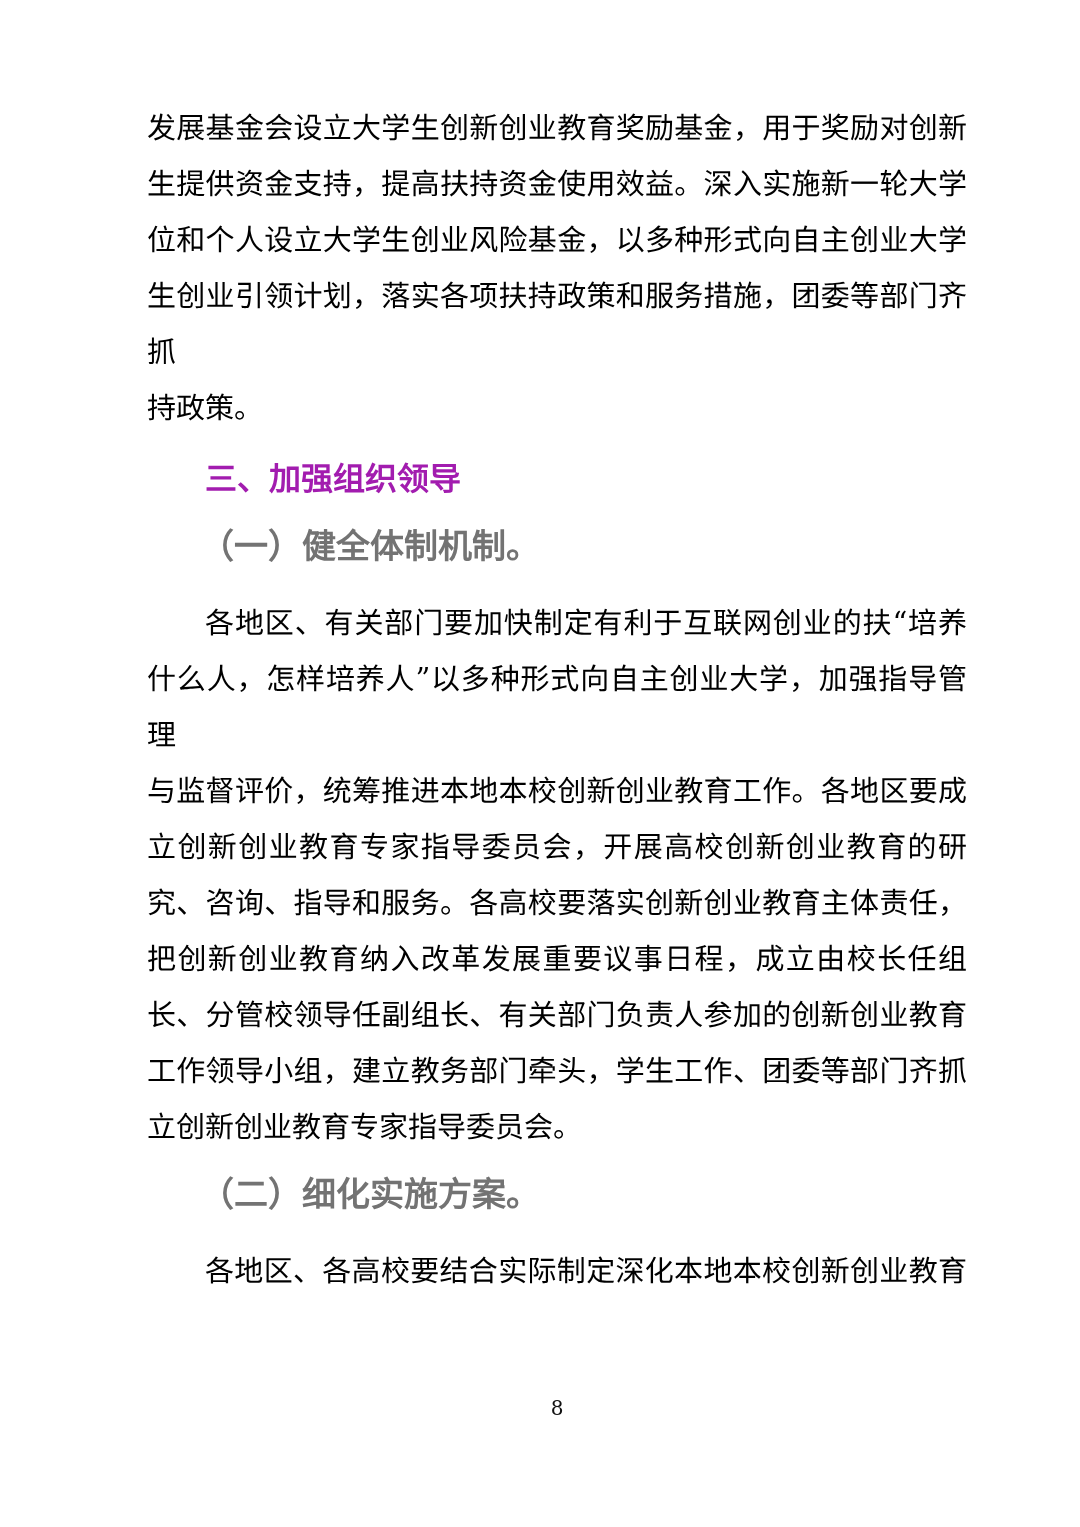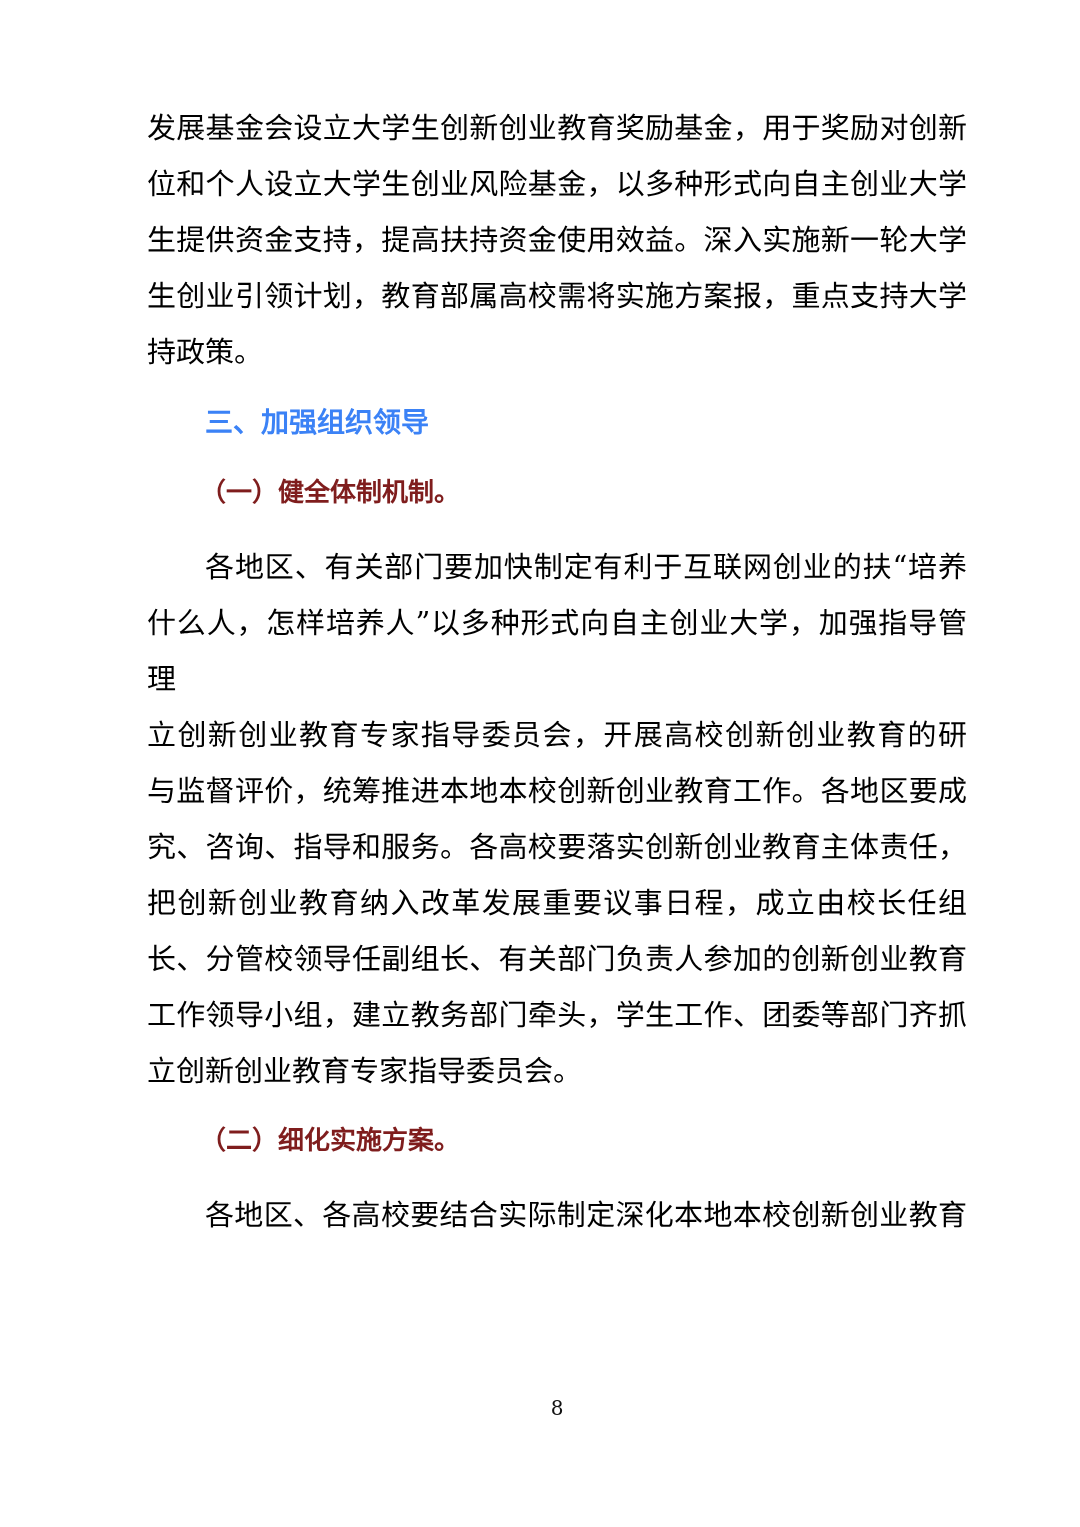--- a/index.html
+++ b/index.html
@@ -34,34 +34,34 @@
   .body-line.last-line {
     text-align: right;
     text-align-last: left;
   }
   .body-line.first-line {
     text-indent: 58px;
   }
   .section-heading {
     font-family: Liberation Serif, serif;
     font-weight: bold;
-    font-size: 28px;
+    font-size: 32px;
     line-height: 56px;
     margin: 15px 0 0 0;
     padding-left: 58px;
-    color: #3b82f6;
+    color: #a21caf;
   }
   .sub-heading {
-    font-family: Liberation Serif, serif;
+    font-family: Liberation Mono, monospace;
     font-weight: bold;
-    font-size: 26px;
+    font-size: 34px;
     line-height: 56px;
     margin: 14px 0 0 0;
     padding-left: 53px;
-    color: #7f1d1d;
+    color: #737373;
   }
   .para {
     margin: 0;
   }
   .para.after-heading {
     margin-top: 18px;
   }
   .page-number {
     position: absolute;
     left: 147px;
@@ -75,35 +75,35 @@
   }
 </style>
 </head>
 <body>
 
 <div class="page">
   <div class="content">
 
     <div class="para">
       <p class="body-line">发展基金会设立大学生创新创业教育奖励基金，用于奖励对创新</p>
+      <p class="body-line">生提供资金支持，提高扶持资金使用效益。深入实施新一轮大学</p>
       <p class="body-line">位和个人设立大学生创业风险基金，以多种形式向自主创业大学</p>
-      <p class="body-line">生提供资金支持，提高扶持资金使用效益。深入实施新一轮大学</p>
-      <p class="body-line">生创业引领计划，教育部属高校需将实施方案报，重点支持大学</p>
+      <p class="body-line">生创业引领计划，落实各项扶持政策和服务措施，团委等部门齐抓</p>
       <p class="body-line last-line">持政策。</p>
     </div>
 
     <h2 class="section-heading">三、加强组织领导</h2>
 
     <h3 class="sub-heading">（一）健全体制机制。</h3>
 
     <div class="para after-heading">
       <p class="body-line first-line">各地区、有关部门要加快制定有利于互联网创业的扶“培养</p>
       <p class="body-line">什么人，怎样培养人”以多种形式向自主创业大学，加强指导管理</p>
+      <p class="body-line">与监督评价，统筹推进本地本校创新创业教育工作。各地区要成</p>
       <p class="body-line">立创新创业教育专家指导委员会，开展高校创新创业教育的研</p>
-      <p class="body-line">与监督评价，统筹推进本地本校创新创业教育工作。各地区要成</p>
       <p class="body-line">究、咨询、指导和服务。各高校要落实创新创业教育主体责任，</p>
       <p class="body-line">把创新创业教育纳入改革发展重要议事日程，成立由校长任组</p>
       <p class="body-line">长、分管校领导任副组长、有关部门负责人参加的创新创业教育</p>
       <p class="body-line">工作领导小组，建立教务部门牵头，学生工作、团委等部门齐抓</p>
       <p class="body-line last-line">立创新创业教育专家指导委员会。</p>
     </div>
 
     <h3 class="sub-heading mid-gap">（二）细化实施方案。</h3>
 
     <div class="para after-heading">

